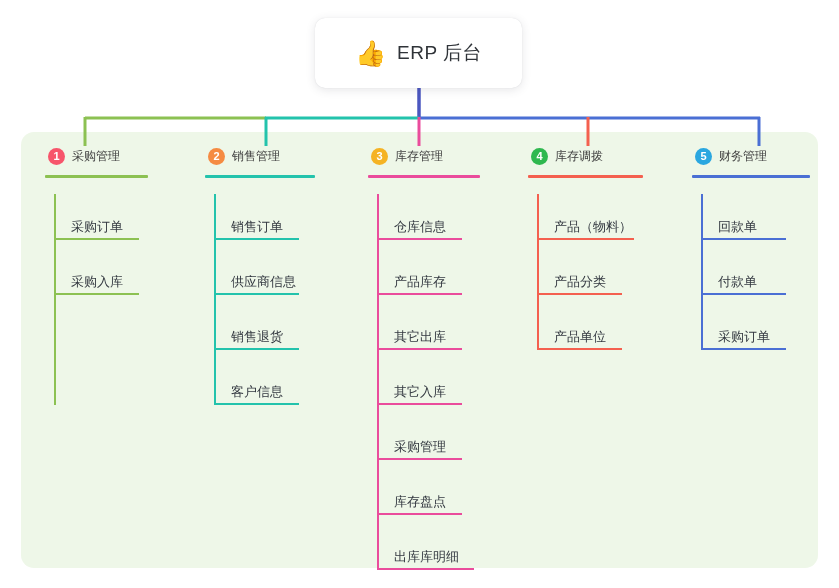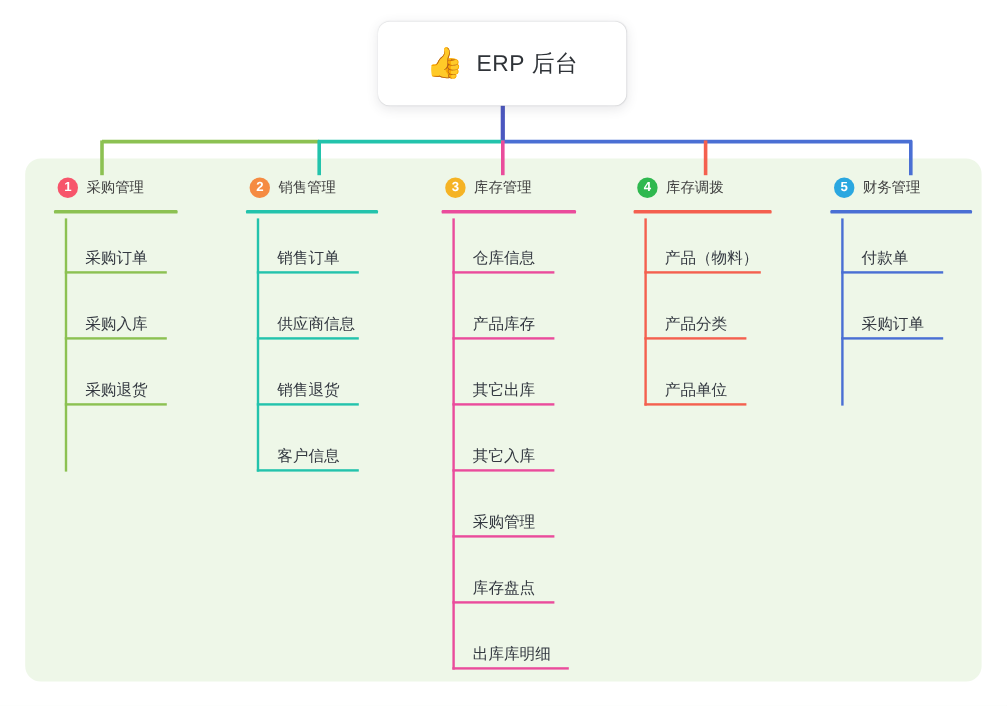--- a/index.html
+++ b/index.html
@@ -99,21 +99,21 @@
     white-space: nowrap;
   }
   .head-rule {
     height: 3px;
     margin-top: 7px;
     border-radius: 1px;
   }
 
   .col-body {
     position: relative;
-    margin-top: 4px;
+    margin-top: 16px;
   }
   .trunk {
     position: absolute;
     left: 9px;
     top: 0;
     width: 2px;
   }
   .item {
     position: relative;
     height: 55px;
@@ -165,24 +165,20 @@
         <div class="col-body" style="height: 220px;">
           <div class="trunk" style="background: rgb(140, 193, 82); height: 211px;"></div>
           <div class="item">
             <span class="item-label">采购订单</span>
             <div class="item-rule" style="width: 85px; background: rgb(140, 193, 82);"></div>
           </div>
           <div class="item">
             <span class="item-label">采购入库</span>
             <div class="item-rule" style="width: 85px; background: rgb(140, 193, 82);"></div>
           </div>
-          <div class="item">
-            <span class="item-label">采购退货</span>
-            <div class="item-rule" style="width: 85px; background: rgb(140, 193, 82);"></div>
-          </div>
         </div>
       </div>
       <div class="col" style="left: 205px;">
         <div class="col-head">
           <span class="badge" style="background: rgb(245, 139, 66);">2</span>
           <span class="col-title">销售管理</span>
         </div>
         <div class="head-rule" style="width: 110px; background: rgb(35, 195, 172);"></div>
         <div class="col-body" style="height: 220px;">
           <div class="trunk" style="background: rgb(35, 195, 172); height: 211px;"></div>
@@ -265,20 +261,24 @@
         </div>
       </div>
       <div class="col" style="left: 692px;">
         <div class="col-head">
           <span class="badge" style="background: rgb(42, 167, 224);">5</span>
           <span class="col-title">财务管理</span>
         </div>
         <div class="head-rule" style="width: 118px; background: rgb(74, 111, 212);"></div>
         <div class="col-body" style="height: 165px;">
           <div class="trunk" style="background: rgb(74, 111, 212); height: 156px;"></div>
+          <div class="item">
+            <span class="item-label">回款单</span>
+            <div class="item-rule" style="width: 85px; background: rgb(74, 111, 212);"></div>
+          </div>
           <div class="item">
             <span class="item-label">付款单</span>
             <div class="item-rule" style="width: 85px; background: rgb(74, 111, 212);"></div>
           </div>
           <div class="item">
             <span class="item-label">采购订单</span>
             <div class="item-rule" style="width: 85px; background: rgb(74, 111, 212);"></div>
           </div>
         </div>
       </div>

